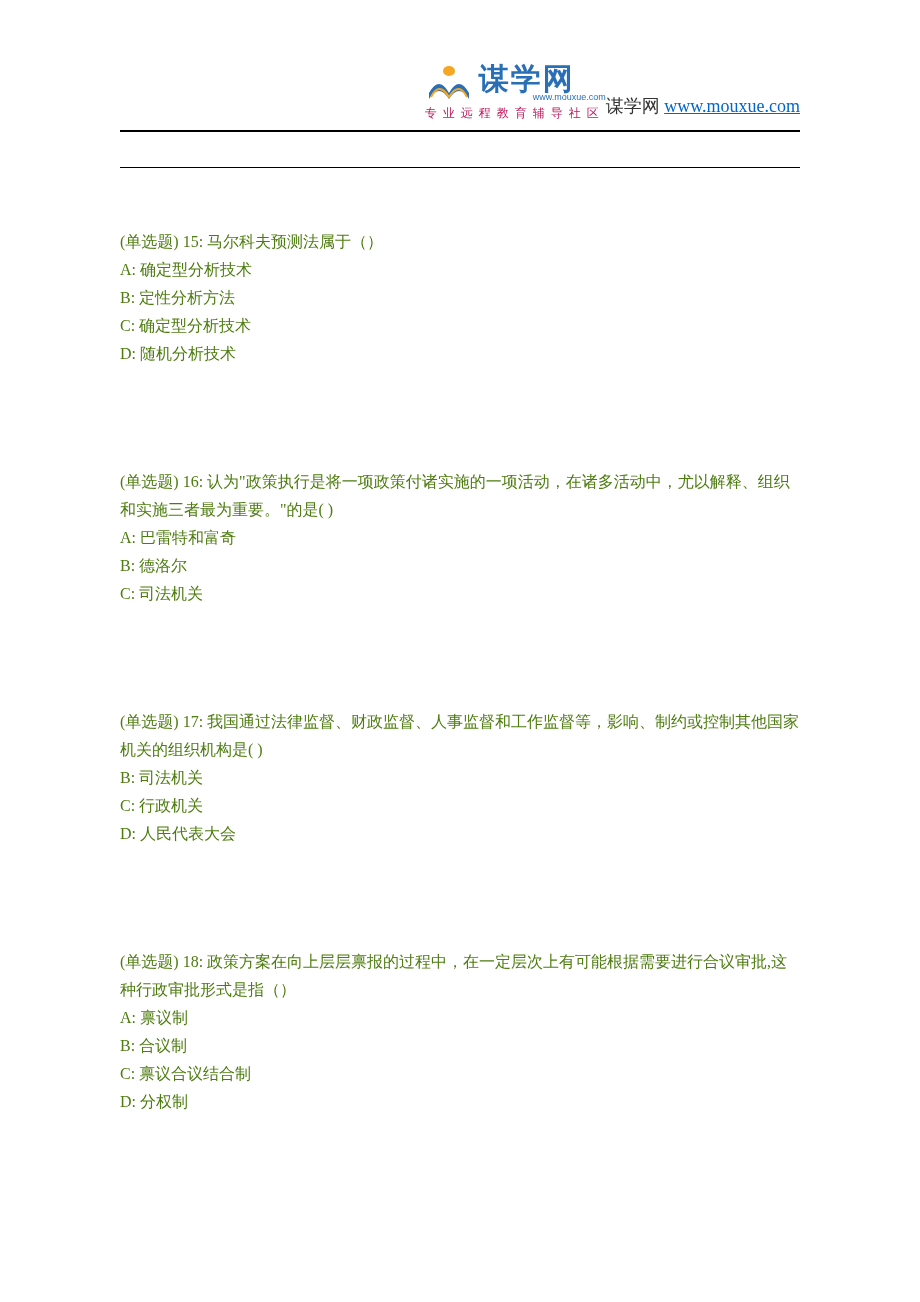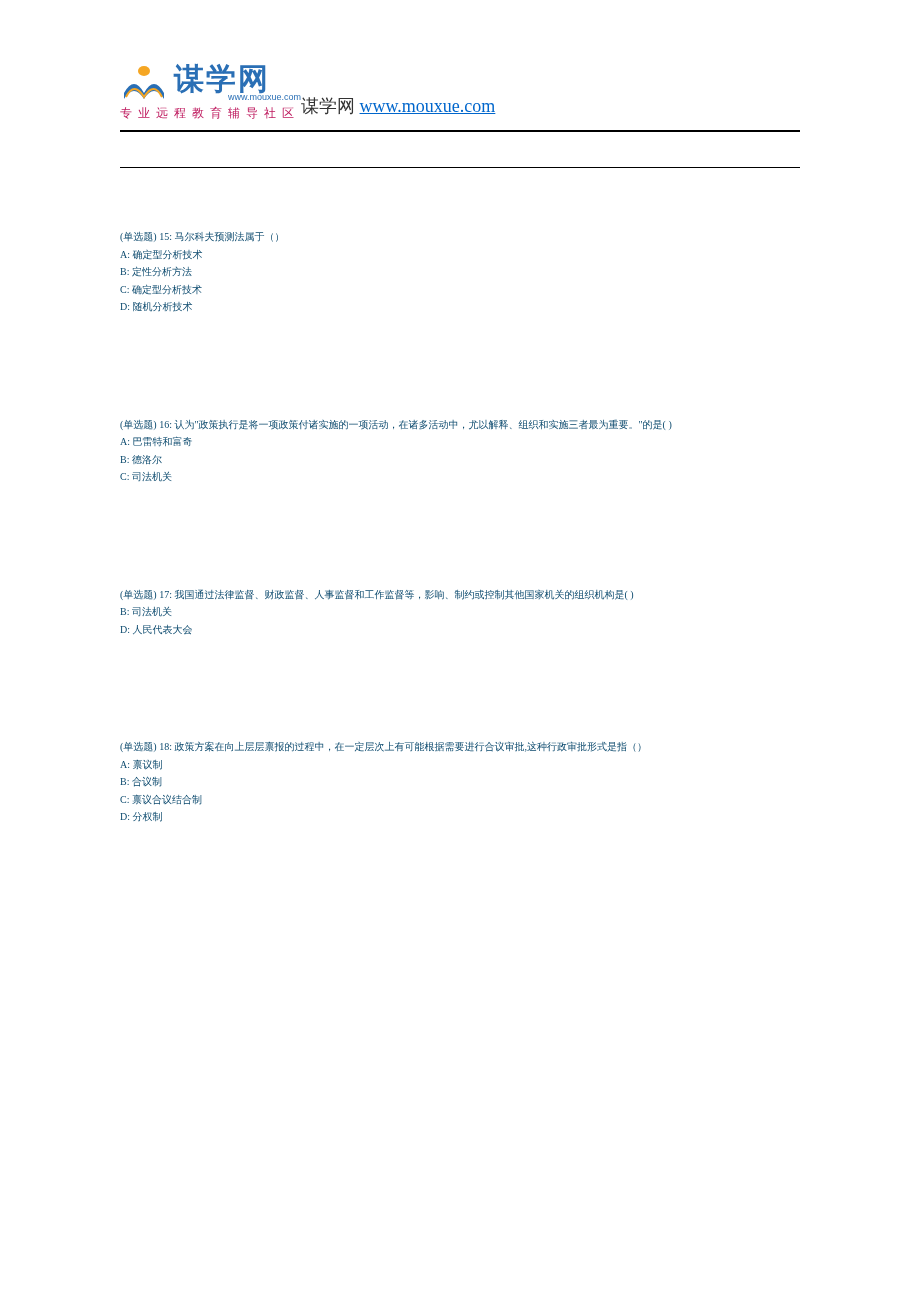--- a/index.html
+++ b/index.html
@@ -9,21 +9,21 @@
       background: #ffffff;
       font-family: "SimSun", "宋体", serif;
       position: relative;
     }
     .page {
       padding: 60px 120px 60px 120px;
     }
     .header {
       display: flex;
       align-items: flex-end;
-      justify-content: flex-start;
+      justify-content: flex-end;
       margin-bottom: 8px;
       height: 62px;
     }
     .logo-block {
       display: flex;
       flex-direction: column;
       align-items: flex-start;
     }
     .logo-top {
       display: flex;
@@ -73,23 +73,23 @@
       border: none;
       border-top: 2px solid #000;
       margin-bottom: 35px;
     }
     .inner-rule {
       border: none;
       border-top: 1px solid #000;
       margin-bottom: 60px;
     }
     .question {
-      font-size: 10px;
+      font-size: 16px;
       line-height: 1.75;
-      color: #0c4a6e;
+      color: #4d7c0f;
       margin-bottom: 100px;
     }
     .question p { margin: 0; }
     .stem { }
     .option { }
   </style>
 </head>
 <body>
 
 <div class="page">
@@ -131,20 +131,21 @@
   <div class="question">
     <p class="stem"><span>(单选题) 16:</span><span> 认为"政策执行是将一项政策付诸实施的一项活动，在诸多活动中，尤以解释、组织和实施三者最为重要。"的是( )</span></p>
     <p class="option">A: 巴雷特和富奇</p>
     <p class="option">B: 德洛尔</p>
     <p class="option">C: 司法机关</p>
   </div>
 
   <div class="question">
     <p class="stem"><span>(单选题) 17:</span><span> 我国通过法律监督、财政监督、人事监督和工作监督等，影响、制约或控制其他国家机关的组织机构是( )</span></p>
     <p class="option">B: 司法机关</p>
+    <p class="option">C: 行政机关</p>
     <p class="option">D: 人民代表大会</p>
   </div>
 
   <div class="question">
     <p class="stem"><span>(单选题) 18:</span><span> 政策方案在向上层层禀报的过程中，在一定层次上有可能根据需要进行合议审批,这种行政审批形式是指（）</span></p>
     <p class="option">A: 禀议制</p>
     <p class="option">B: 合议制</p>
     <p class="option">C: 禀议合议结合制</p>
     <p class="option">D: 分权制</p>
   </div>

